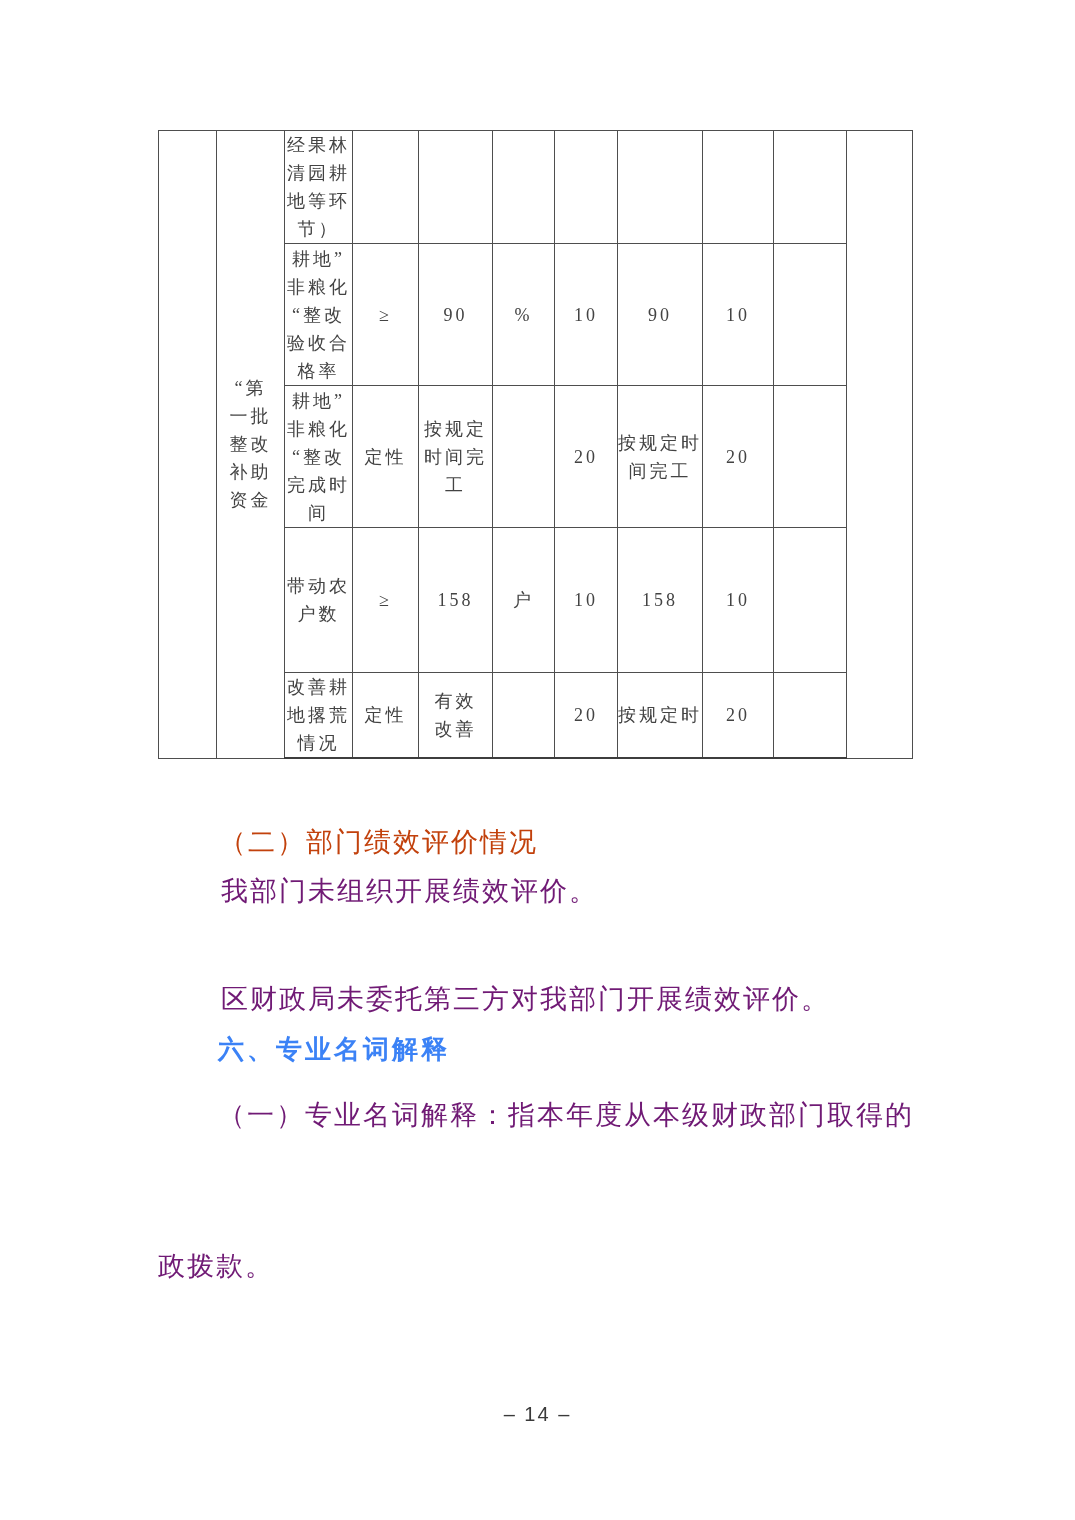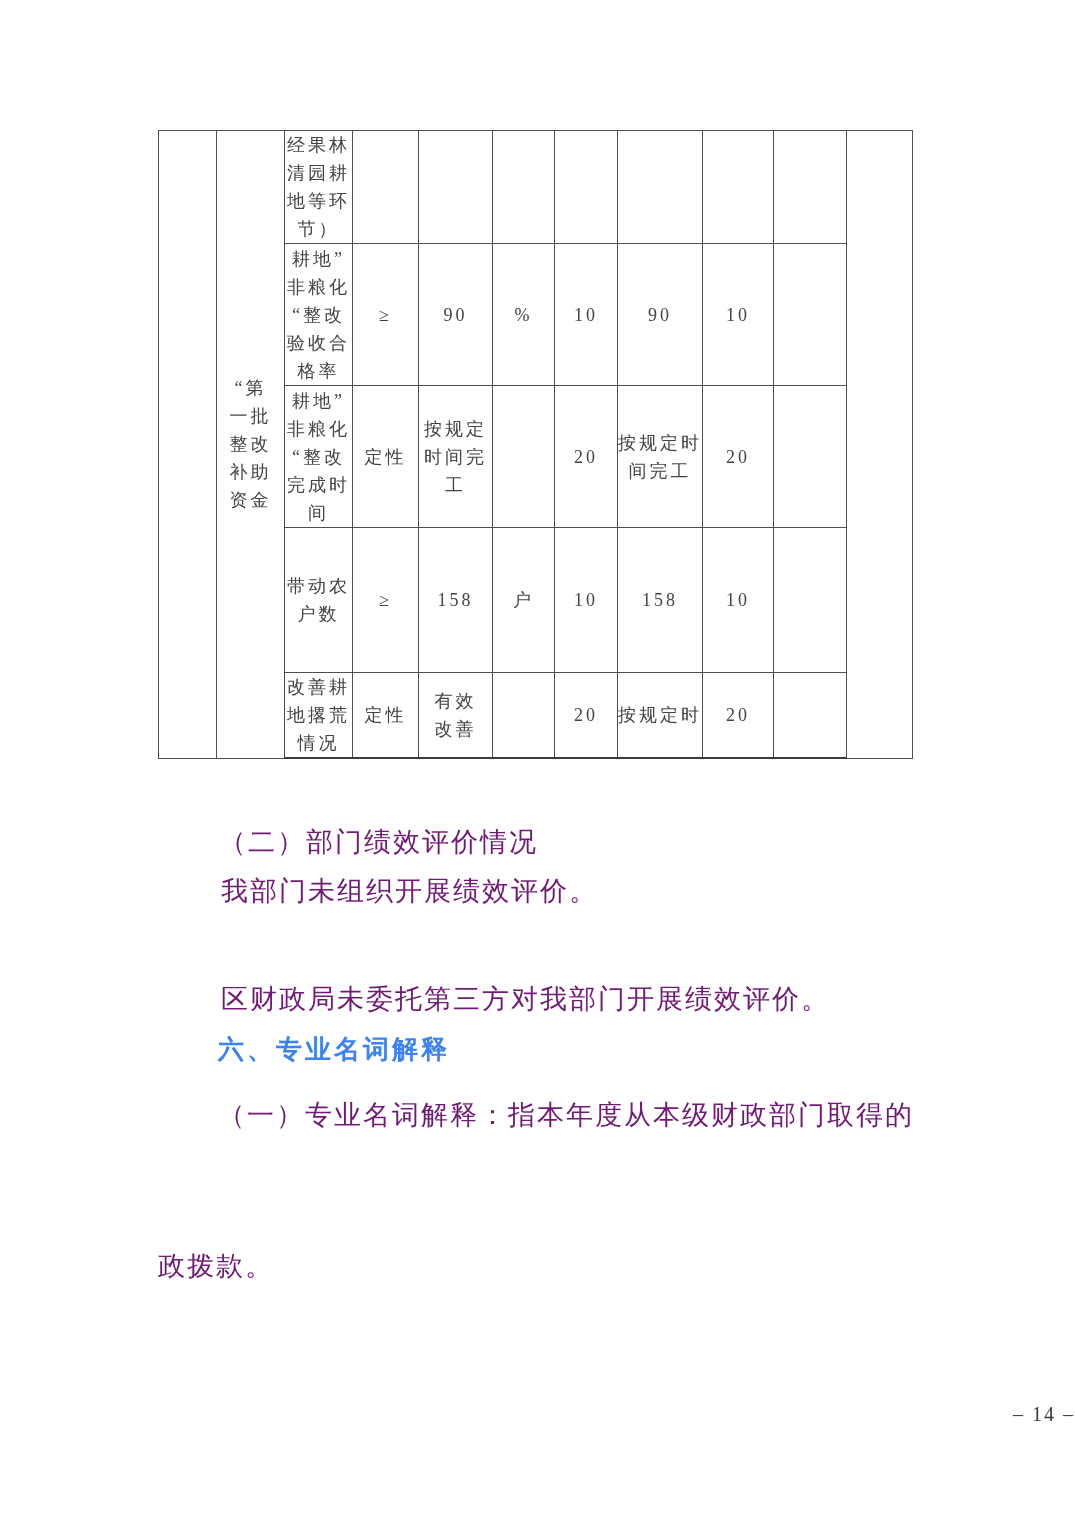--- a/index.html
+++ b/index.html
@@ -58,41 +58,41 @@
   
   .txt{
     position:absolute;
     font-size:27px;
     color:#701a75;
     letter-spacing:2px;
     white-space:nowrap;
     font-family:"Liberation Serif", serif;
   }
   .heading-kai{
-    color:#701a75;
+    color:#c2410c;
   }
   .heading-bold{
     position:absolute;
     font-family:"Liberation Sans", sans-serif;
     font-weight:bold;
     font-size:26px;
     color:#3b82f6;
     letter-spacing:3px;
     white-space:nowrap;
   }
   .page-number{
     position:absolute;
     top:1403px;
     left:0;
     width:100%;
-    text-align:right;
+    text-align:center;
     font-size:20px;
     color:#3a3a3a;
     letter-spacing:2px;
-    font-family:Liberation Serif, serif;
+    font-family:Liberation Sans, sans-serif;
   }
 </style>
 </head>
 <body>
 
 <div class="page">
 
   <table class="perf">
     <colgroup>
       <col style="width:58px">

